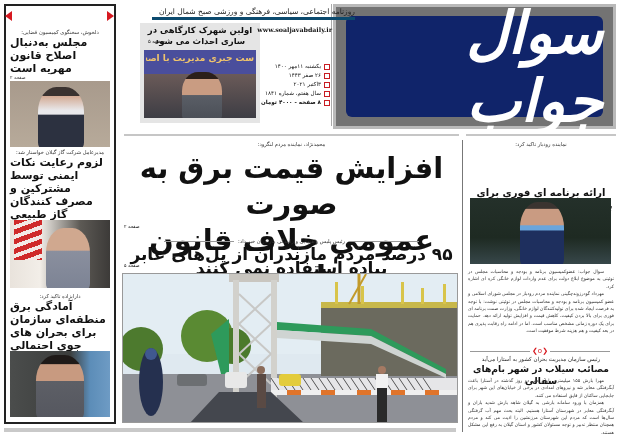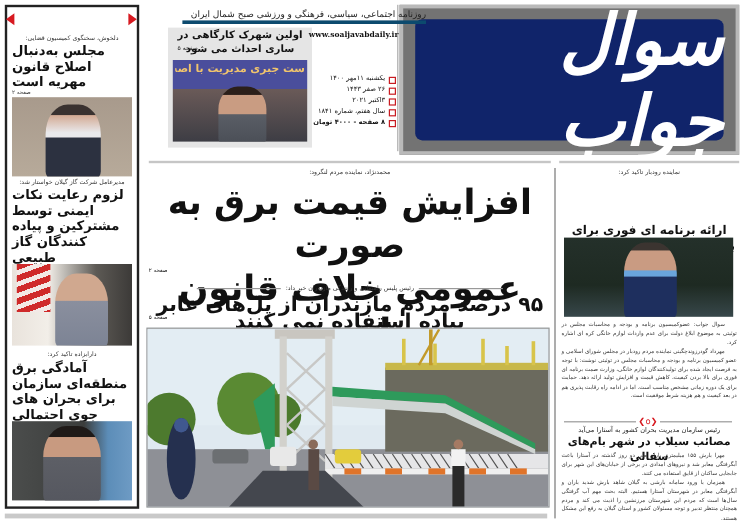--- a/index.html
+++ b/index.html
@@ -104,21 +104,21 @@
     <div class="kicker">دلخوش، سخنگوی کمیسیون قضایی:</div>
     <div class="lhead">مجلس به‌دنبال اصلاح قانون مهریه است</div>
     <div class="pageref">صفحه ۲</div>
   </div>
   <div class="lphoto" style="top:75px;height:66px;background:linear-gradient(180deg,#a89a8c 0%,#b7aa9a 100%);">
     <div class="person" style="left:28px;top:6px;width:46px;height:62px;background:linear-gradient(180deg,#3a3230 0%,#3a3230 14%,#d3ab95 15%,#e9e9ec 38%,#e9e9ec 44%,#2c3140 45%,#2c3140 100%);"></div>
   </div>
 
   <div class="lstory" style="top:142px;">
     <div class="kicker">مدیرعامل شرکت گاز گیلان خواستار شد:</div>
-    <div class="lhead">لزوم رعایت نکات ایمنی توسط مشترکین و پیاده کنندگان گاز طبیعی</div>
+    <div class="lhead">لزوم رعایت نکات ایمنی توسط مشترکین و مصرف کنندگان گاز طبیعی</div>
     <div class="pageref">صفحه ۲</div>
   </div>
   <div class="lphoto" style="top:214px;height:68px;background:linear-gradient(90deg,#e9e3dc 0%,#f2eee8 30%,#5d5a55 70%,#3c3a38 100%);">
     <div style="position:absolute;left:4px;top:0;width:28px;height:40px;background:repeating-linear-gradient(160deg,#cf2a2a 0 5px,#f3e9e6 5px 9px);"></div>
     <div class="person" style="left:36px;top:8px;width:44px;height:62px;background:linear-gradient(180deg,#d0a88f 0%,#d0a88f 36%,#8a8f9e 37%,#7c8394 100%);"></div>
   </div>
 
   <div class="lstory" style="top:286px;">
     <div class="kicker">دارابزاده تاکید کرد:</div>
     <div class="lhead">آمادگی برق منطقه‌ای سازمان برای بحران های جوی احتمالی</div>

